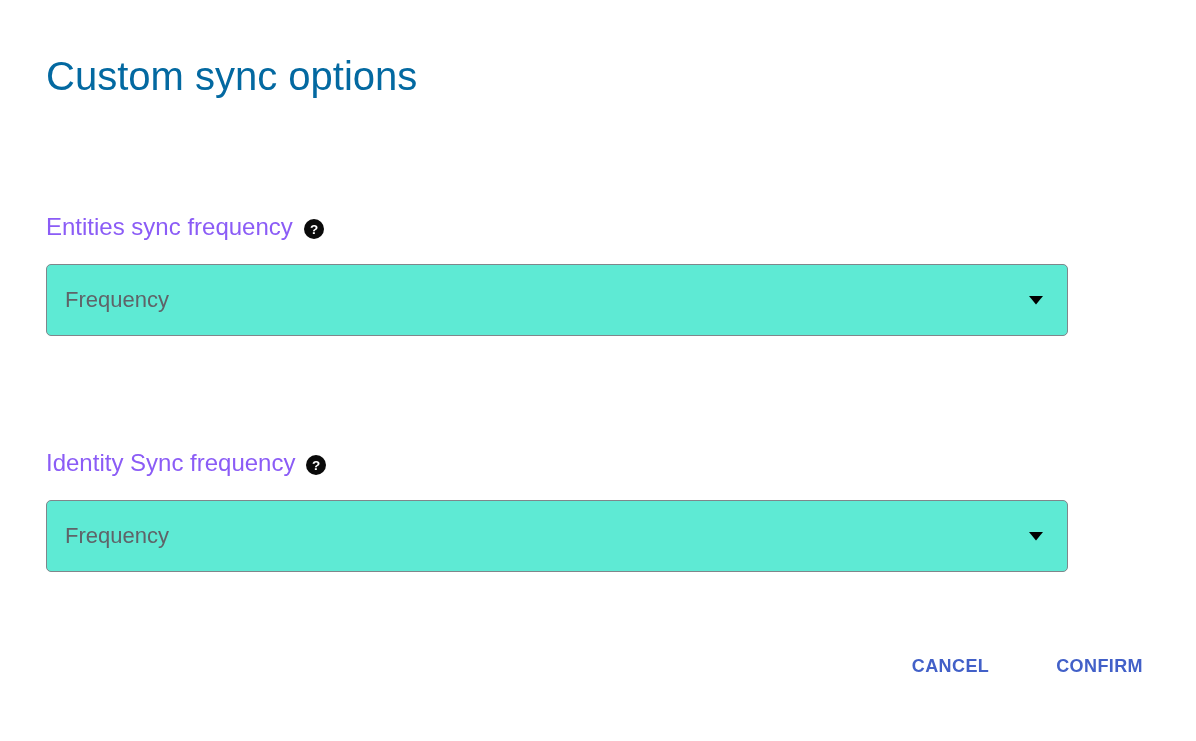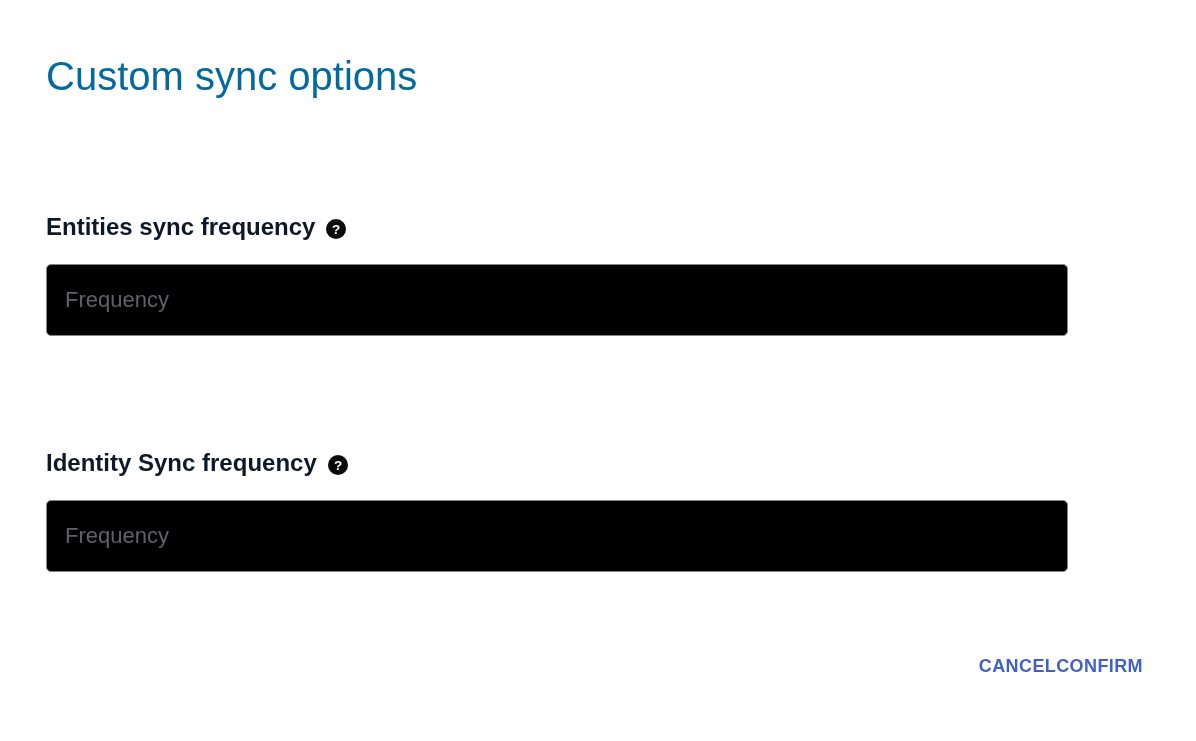--- a/index.html
+++ b/index.html
@@ -46,22 +46,22 @@
   .field-group.group-2 { top: 446px; }
 
   .field-label-row {
     display: flex;
     align-items: center;
     height: 34px;
   }
   .field-label {
     font-size: 24px;
     line-height: 32px;
-    font-weight: 700;
-    color: #0f172a;
+    font-weight: 400;
+    color: #8b5cf6;
     white-space: nowrap;
   }
 
   
   .help-icon {
     display: inline-flex;
     align-items: center;
     justify-content: center;
     width: 20px;
     height: 20px;
@@ -74,21 +74,21 @@
 
   
   .select-wrap {
     position: relative;
     margin-top: 20px;
     width: 1022px;
     height: 72px;
     box-sizing: border-box;
     border: 1px solid #80868b;
     border-radius: 5px;
-    background: #000000;
+    background: #5eead4;
     cursor: pointer;
     display: flex;
     align-items: center;
   }
   .select-value {
     padding-left: 18px;
     font-size: 22px;
     line-height: 26px;
     font-weight: 400;
     color: #5f6368;
@@ -129,21 +129,21 @@
     font-family: "Liberation Sans", sans-serif;
     font-size: 18px;
     line-height: 26px;
     font-weight: 700;
     letter-spacing: 0.4px;
     color: #4260c8;
     text-transform: none;
     cursor: pointer;
     white-space: nowrap;
   }
-  .text-button.cancel { }
+  .text-button.cancel { margin-right: 67px; }
 </style>
 </head>
 <body>
 
 <div class="dialog">
 
   <div class="dialog-title">Custom sync options</div>
 
   <div class="field-group group-1">
     <div class="field-label-row">

